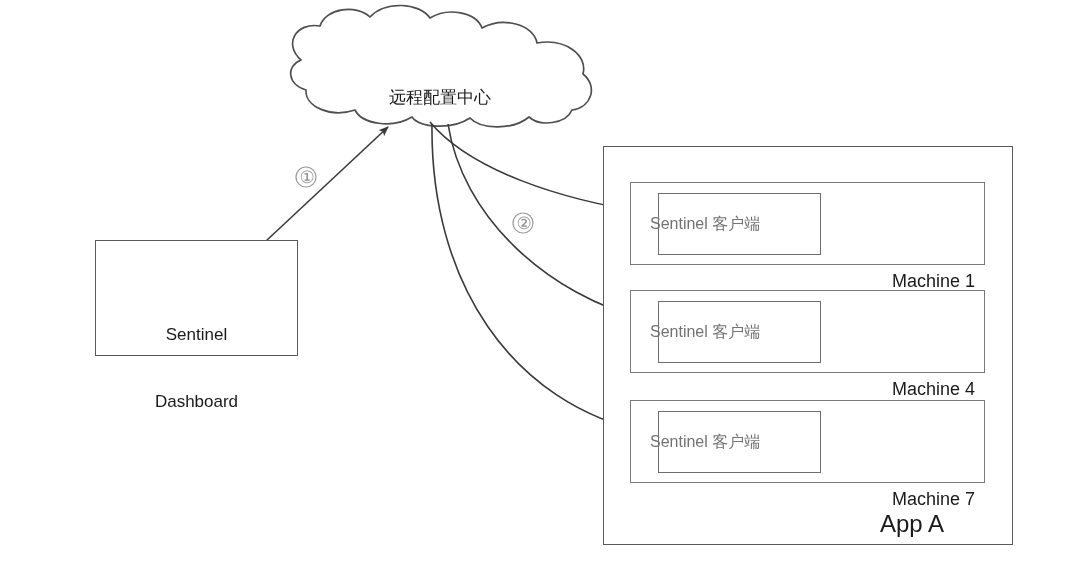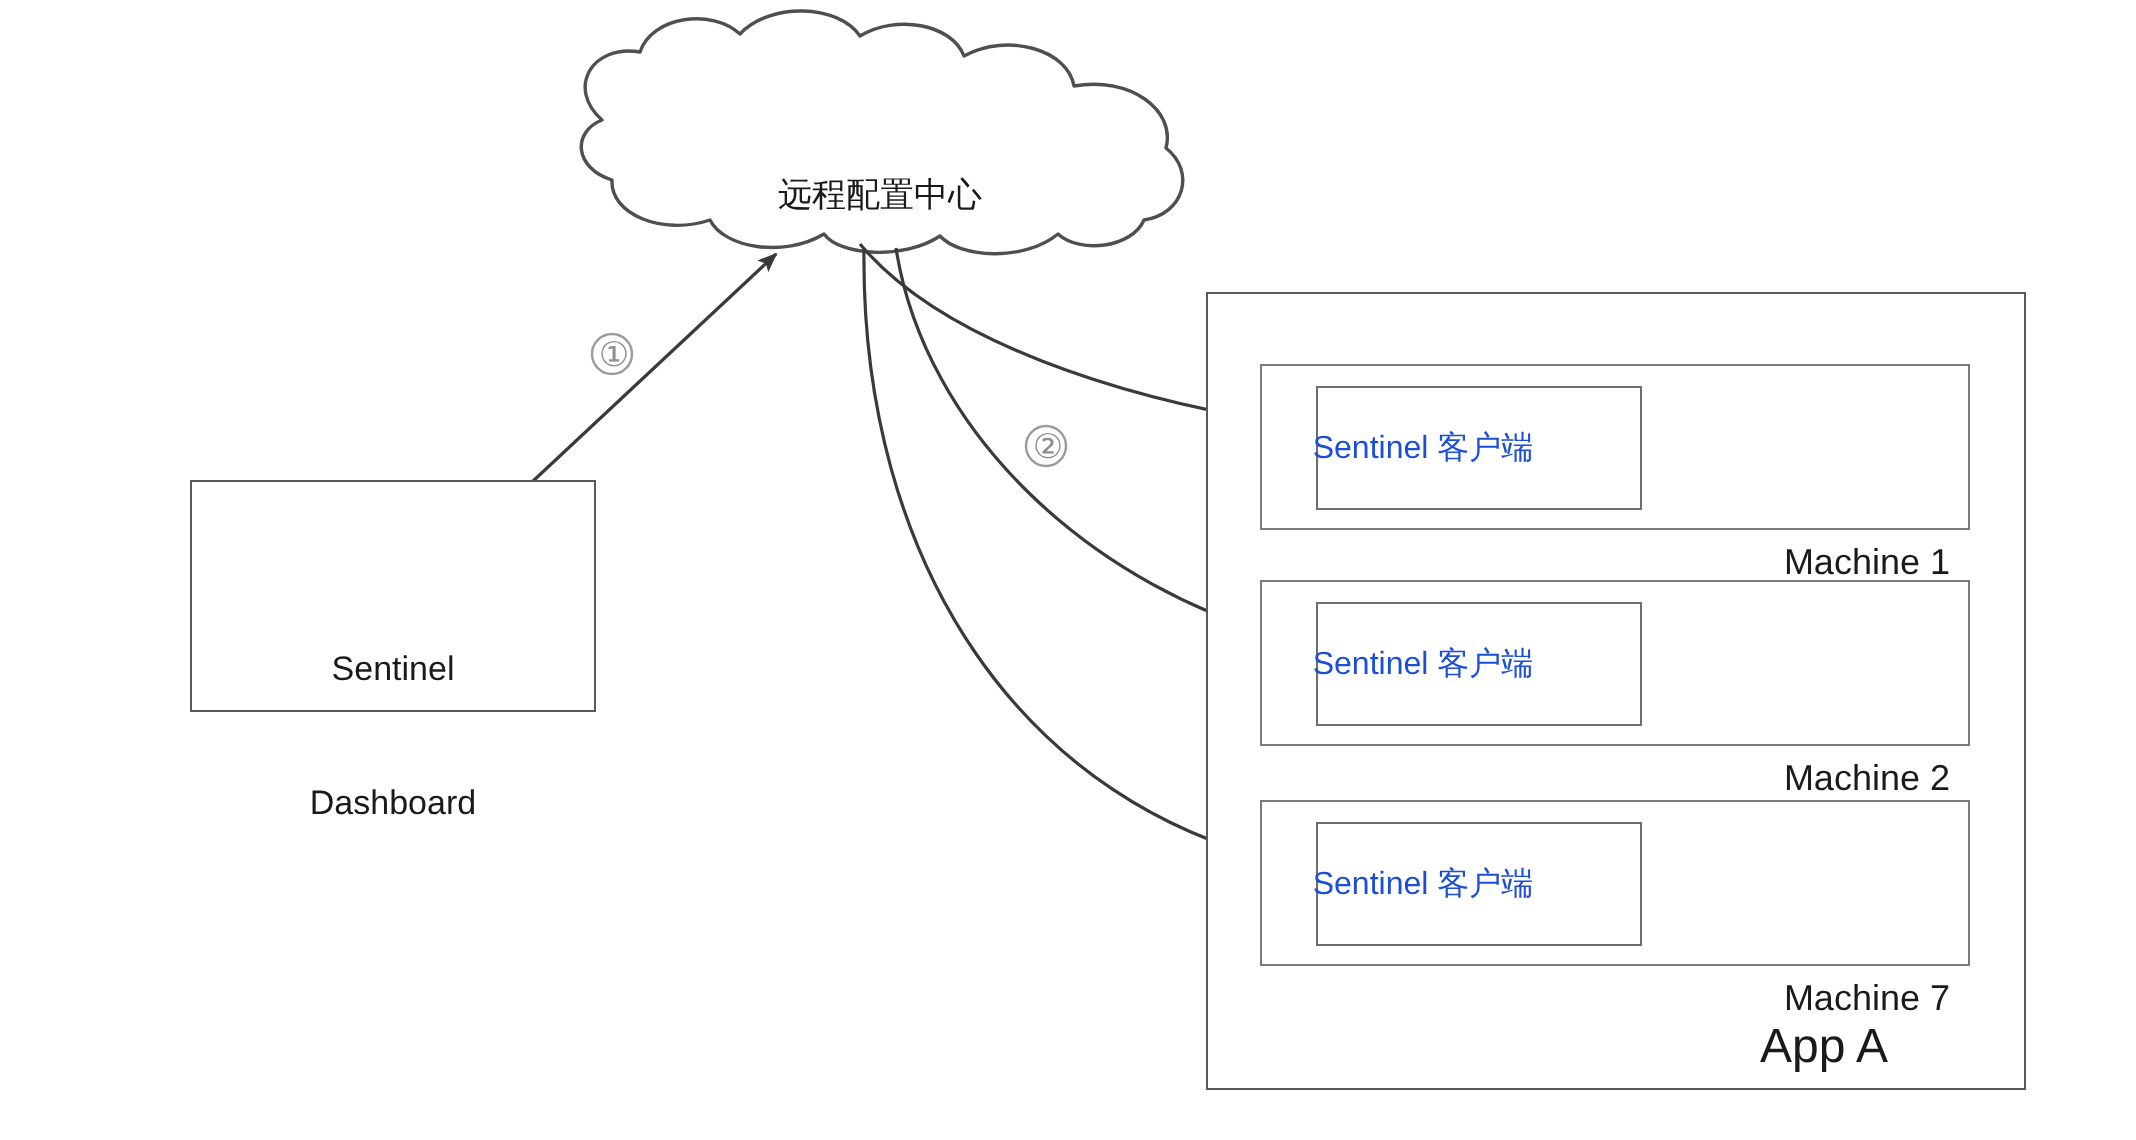--- a/index.html
+++ b/index.html
@@ -99,25 +99,24 @@
     border: 1.4px solid #6d6d6d;
     background: #fff;
     box-sizing: border-box;
   }
   #client-box-0 { top: 193px; }
   #client-box-1 { top: 301px; }
   #client-box-2 { top: 411px; }
 
   .client-text {
     position: absolute;
-    left: 630px;
+    left: 650px;
     width: 163px;
     font-size: 16px;
-    text-align: center;
-    color: #1d4ed8;
+    color: #737373;
     white-space: pre;
     pointer-events: none;
   }
   #client-text-0 { top: 214px; }
   #client-text-1 { top: 322px; }
   #client-text-2 { top: 432px; }
 
   .machine-label {
     position: absolute;
     width: 130px;
@@ -218,21 +217,21 @@
   <div class="txt" id="app-label">App A</div>
 
   <div class="machine-box" id="machine-box-0"></div>
   <div class="client-box" id="client-box-0"></div>
   <div class="client-text" id="client-text-0">Sentinel 客户端</div>
   <div class="machine-label" id="machine-label-0">Machine 1</div>
 
   <div class="machine-box" id="machine-box-1"></div>
   <div class="client-box" id="client-box-1"></div>
   <div class="client-text" id="client-text-1">Sentinel 客户端</div>
-  <div class="machine-label" id="machine-label-1">Machine 2</div>
+  <div class="machine-label" id="machine-label-1">Machine 4</div>
 
   <div class="machine-box" id="machine-box-2"></div>
   <div class="client-box" id="client-box-2"></div>
   <div class="client-text" id="client-text-2">Sentinel 客户端</div>
   <div class="machine-label" id="machine-label-2">Machine 7</div>
 
   <div class="step-num" id="step-1">①</div>
   <div class="step-num" id="step-2">②</div>
 
 

